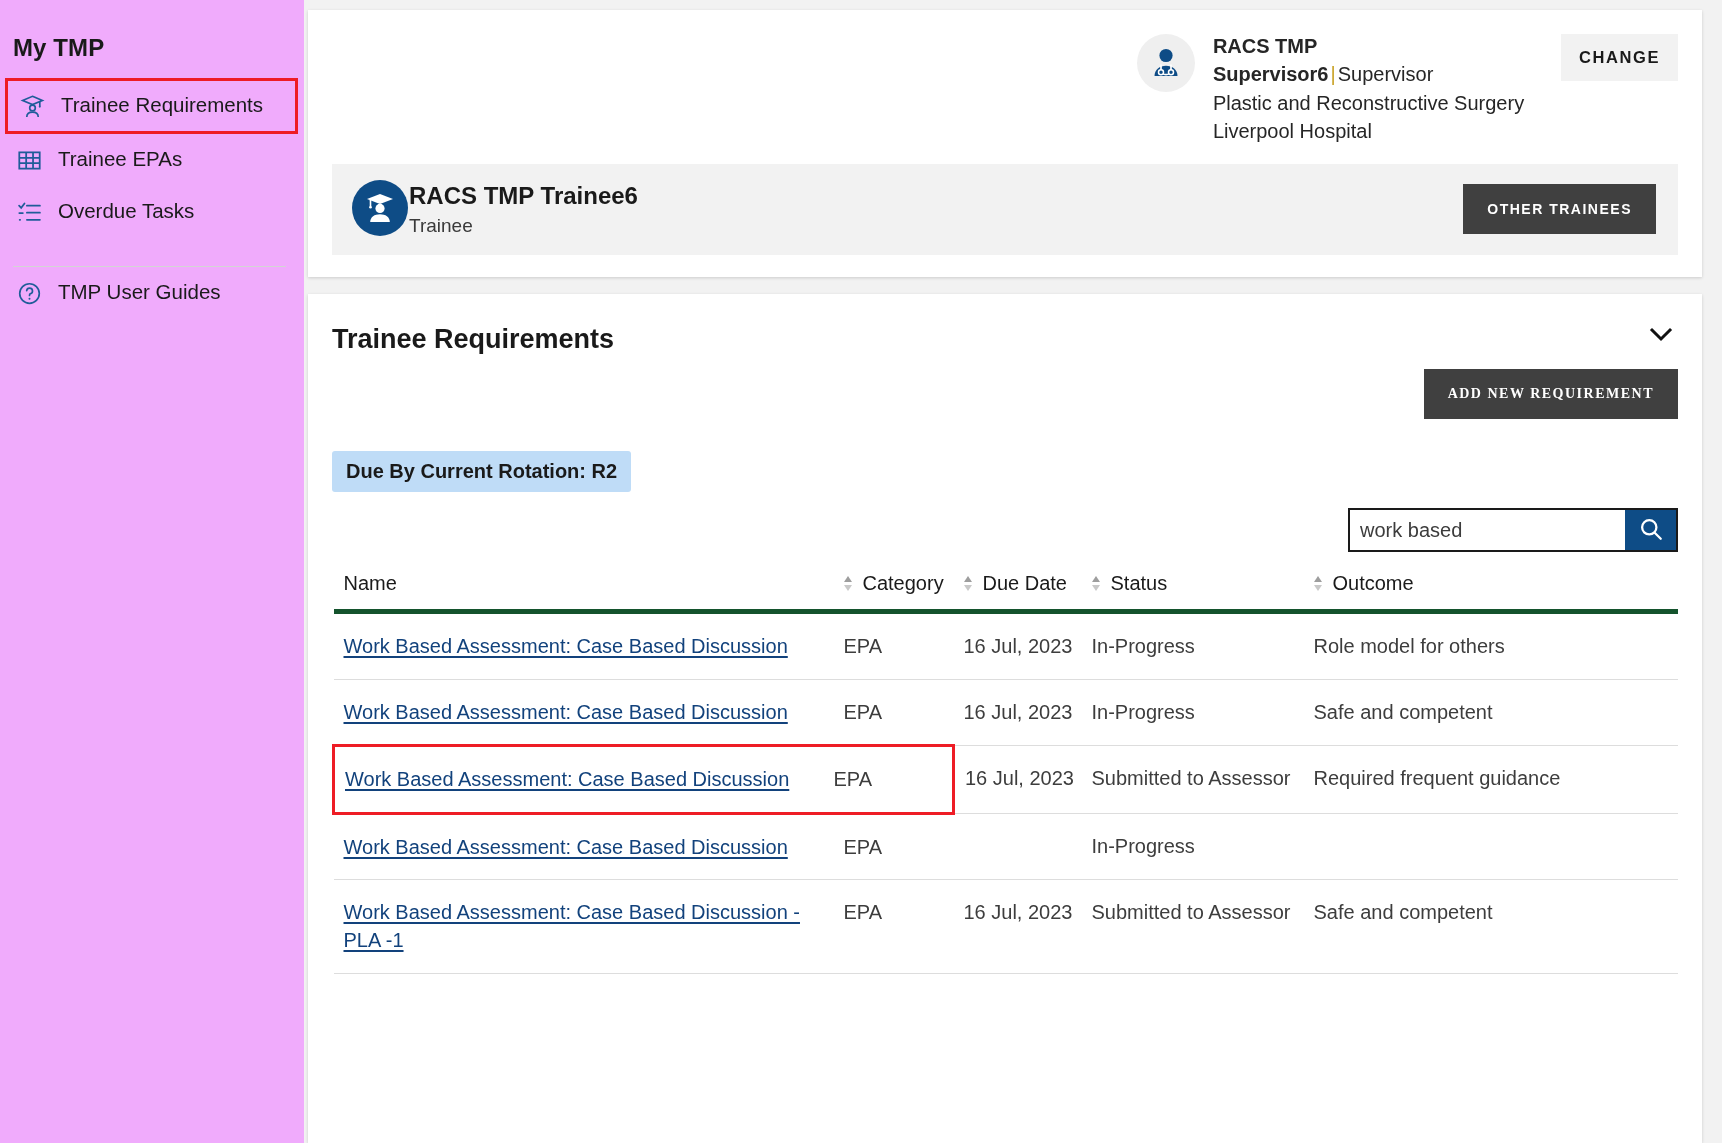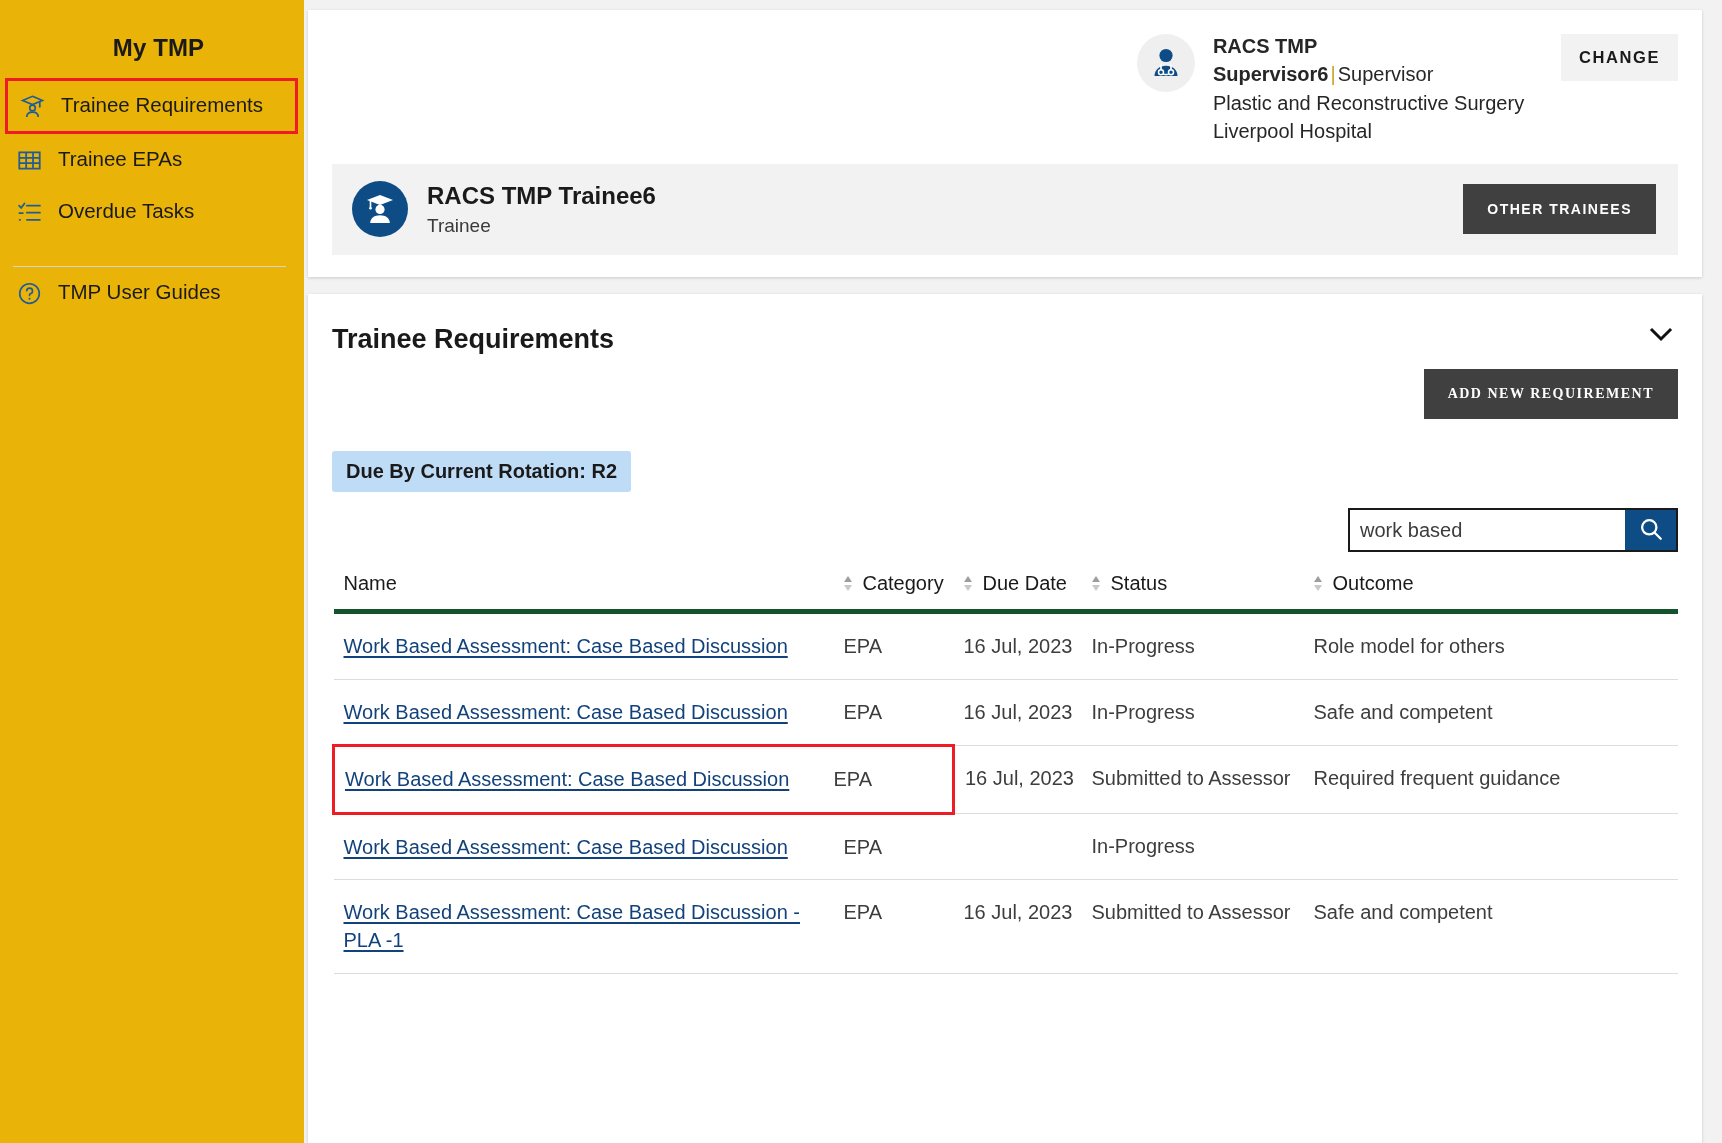--- a/index.html
+++ b/index.html
@@ -15,24 +15,23 @@
     display: flex;
     width: 1722px;
     height: 1143px;
     background: #f2f2f2;
   }
 
   
   .sidebar {
     width: 304px;
     flex: 0 0 304px;
-    background: #eab308;
+    background: #f0abfc;
     padding: 0 0 0 0;
     position: relative;
-    text-align: center;
   }
   .sidebar-heading {
     font-size: 24px;
     font-weight: 700;
     color: #1a1a1a;
     padding: 34px 0 16px 13px;
     letter-spacing: 0.1px;
   }
   .nav-item {
     display: flex;
@@ -122,21 +121,21 @@
   }
   .trainee-bar {
     margin: 0 24px 22px 24px;
     background: #f2f2f2;
     display: flex;
     align-items: center;
     justify-content: space-between;
     padding: 16px 22px 16px 20px;
   }
   .trainee-left {
-    display: flex; align-items: center; gap: 19px;
+    display: flex; align-items: flex-start; gap: 1px;
   }
   .trainee-avatar {
     width: 56px; height: 56px; border-radius: 50%;
     background: #0e4c86;
     display: flex; align-items: center; justify-content: center;
     flex: 0 0 56px;
   }
   .trainee-name {
     font-size: 24px; font-weight: 700; color: #1a1a1a; line-height: 1.3;
   }

